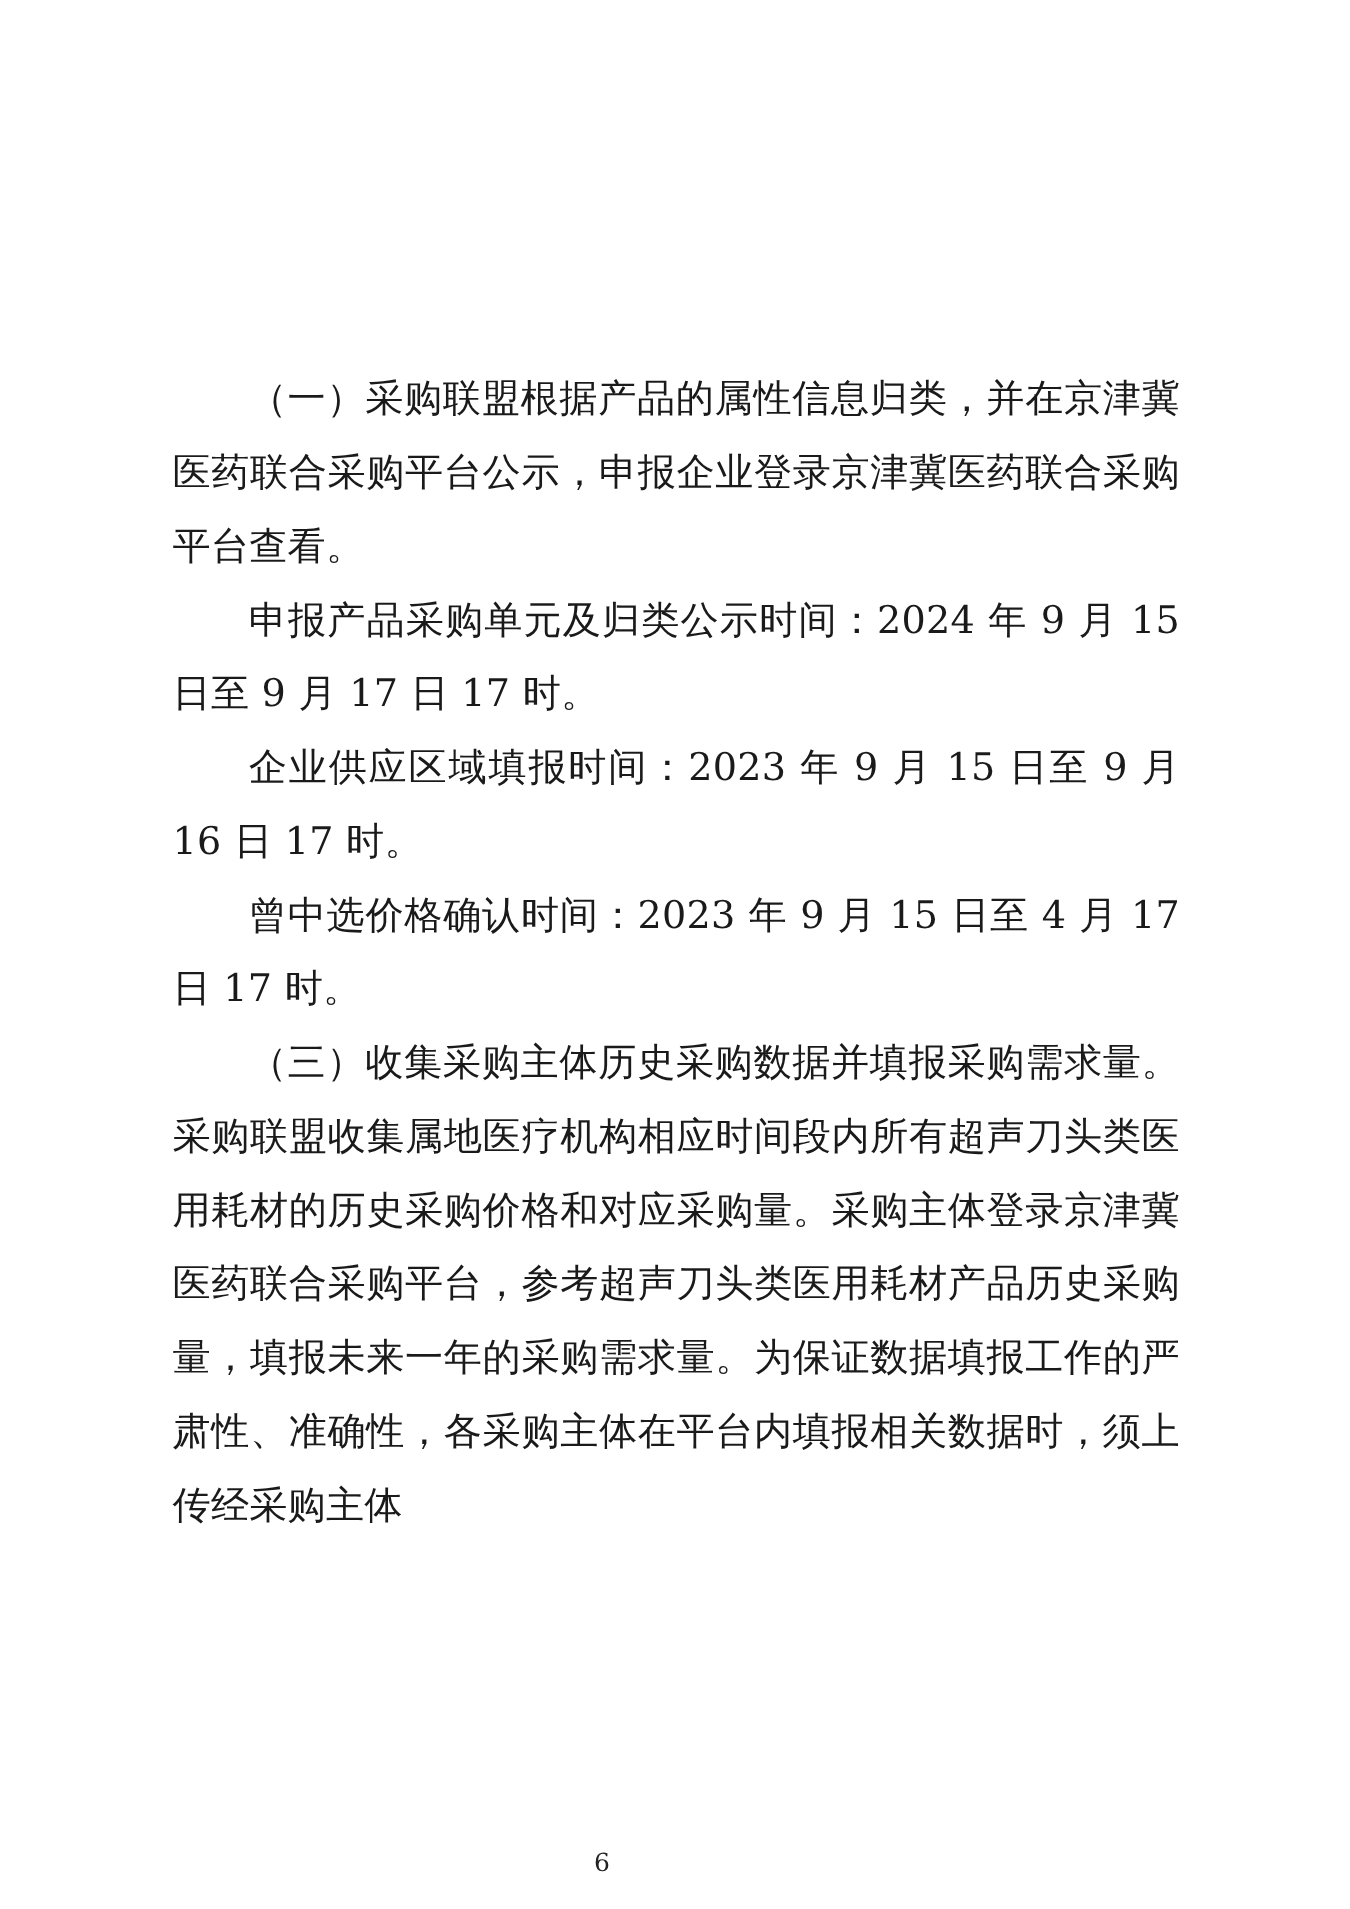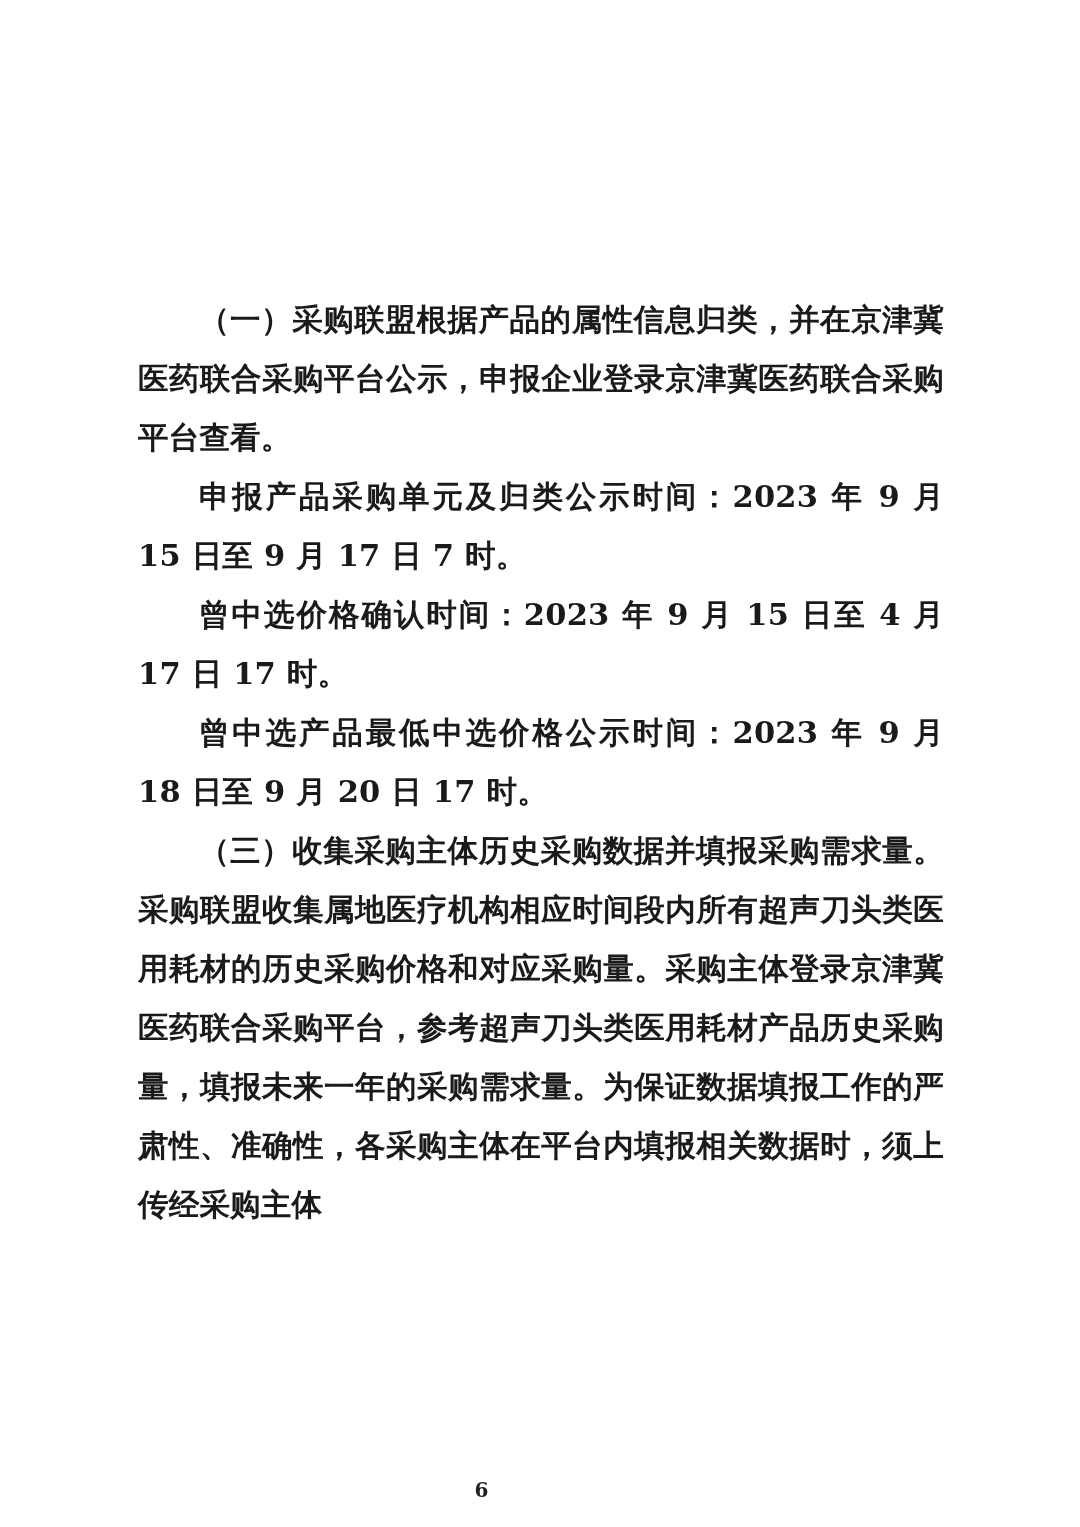--- a/index.html
+++ b/index.html
@@ -7,21 +7,20 @@
     padding: 0;
     background: #ffffff;
   }
   .page {
     position: relative;
     width: 963px;
     height: 1527px;
     background: #ffffff;
     box-sizing: border-box;
     overflow: hidden;
-    font-weight: bold;
   }
   .content {
     position: absolute;
     left: 138px;
     top: 290px;
     width: 806px;
   }
   .para {
     font-family: "DejaVu Serif", "Liberation Serif", serif;
     font-size: 30.5px;
@@ -43,19 +42,19 @@
     font-size: 20px;
     color: #222222;
   }
 </style>
 </head>
 <body>
 
 <div class="page">
   <div class="content">
     <p class="para">（一）采购联盟根据产品的属性信息归类，并在京津冀医药联合采购平台公示，申报企业登录京津冀医药联合采购平台查看。</p>
-    <p class="para">申报产品采购单元及归类公示时间：2023 年 9 月 15 日至 9 月 17 日 7 时。</p>
+    <p class="para">申报产品采购单元及归类公示时间：2024 年 9 月 15 日至 9 月 17 日 17 时。</p>
+    <p class="para">企业供应区域填报时间：2023 年 9 月 15 日至 9 月 16 日 17 时。</p>
     <p class="para">曾中选价格确认时间：2023 年 9 月 15 日至 4 月 17 日 17 时。</p>
-    <p class="para">曾中选产品最低中选价格公示时间：2023 年 9 月 18 日至 9 月 20 日 17 时。</p>
     <p class="para">（三）收集采购主体历史采购数据并填报采购需求量。采购联盟收集属地医疗机构相应时间段内所有超声刀头类医用耗材的历史采购价格和对应采购量。采购主体登录京津冀医药联合采购平台，参考超声刀头类医用耗材产品历史采购量，填报未来一年的采购需求量。为保证数据填报工作的严肃性、准确性，各采购主体在平台内填报相关数据时，须上传经采购主体</p>
   </div>
   <div class="pagenum">6</div>
 </div>
 
 </body></html>

